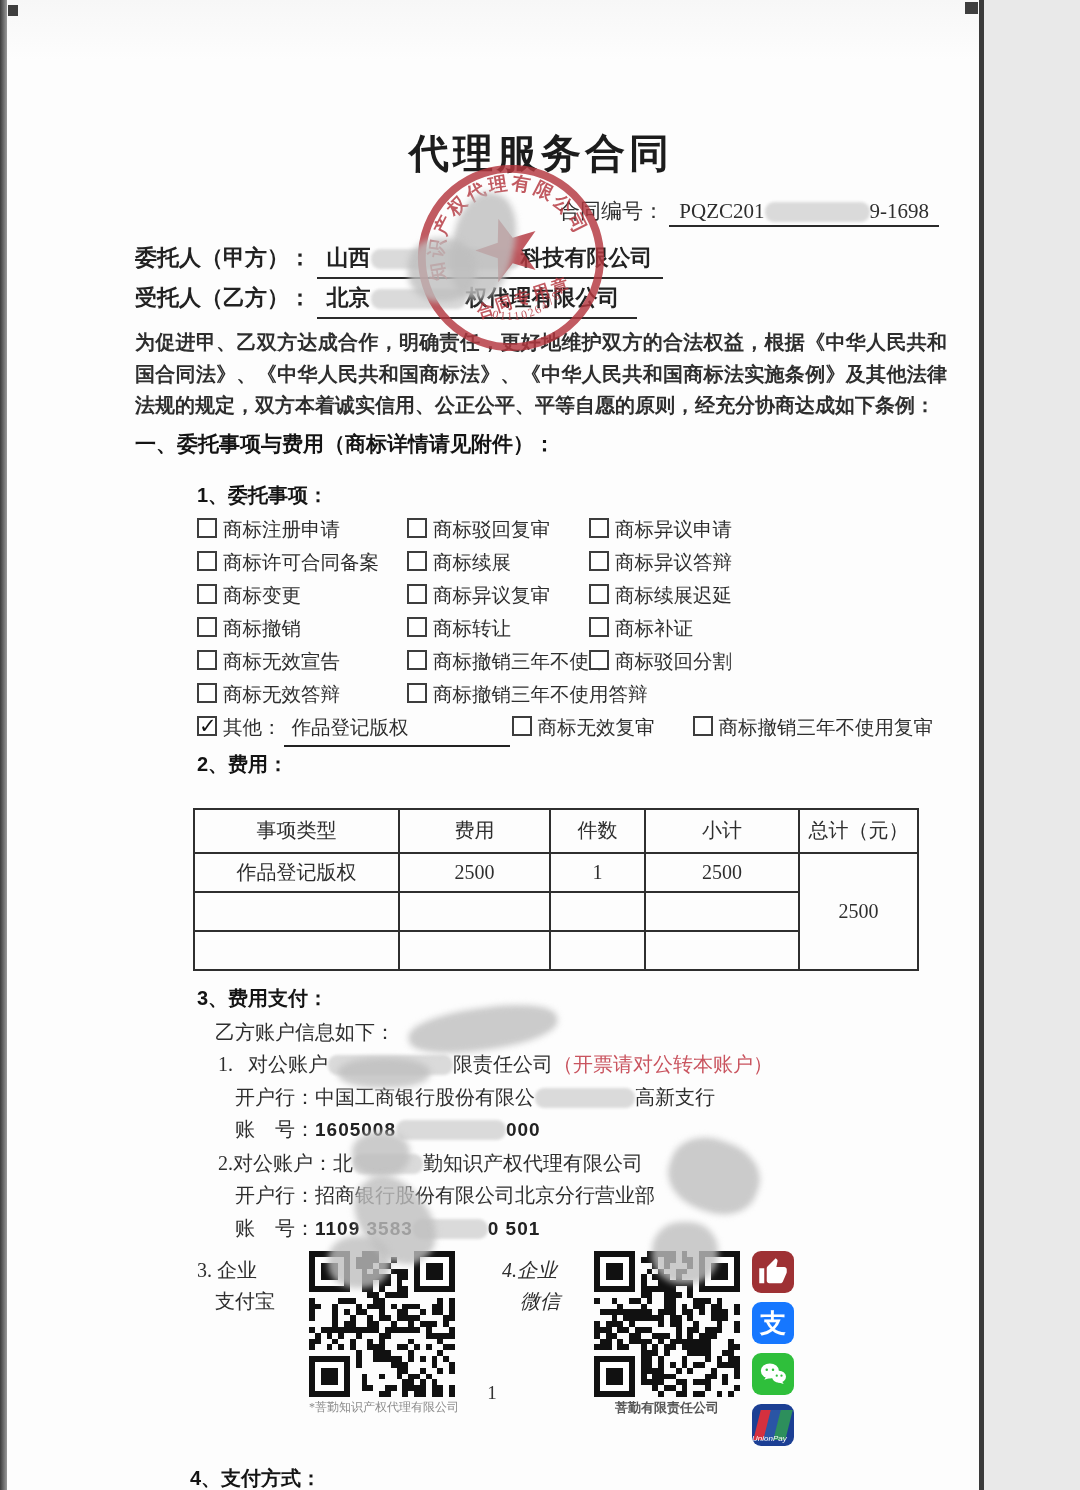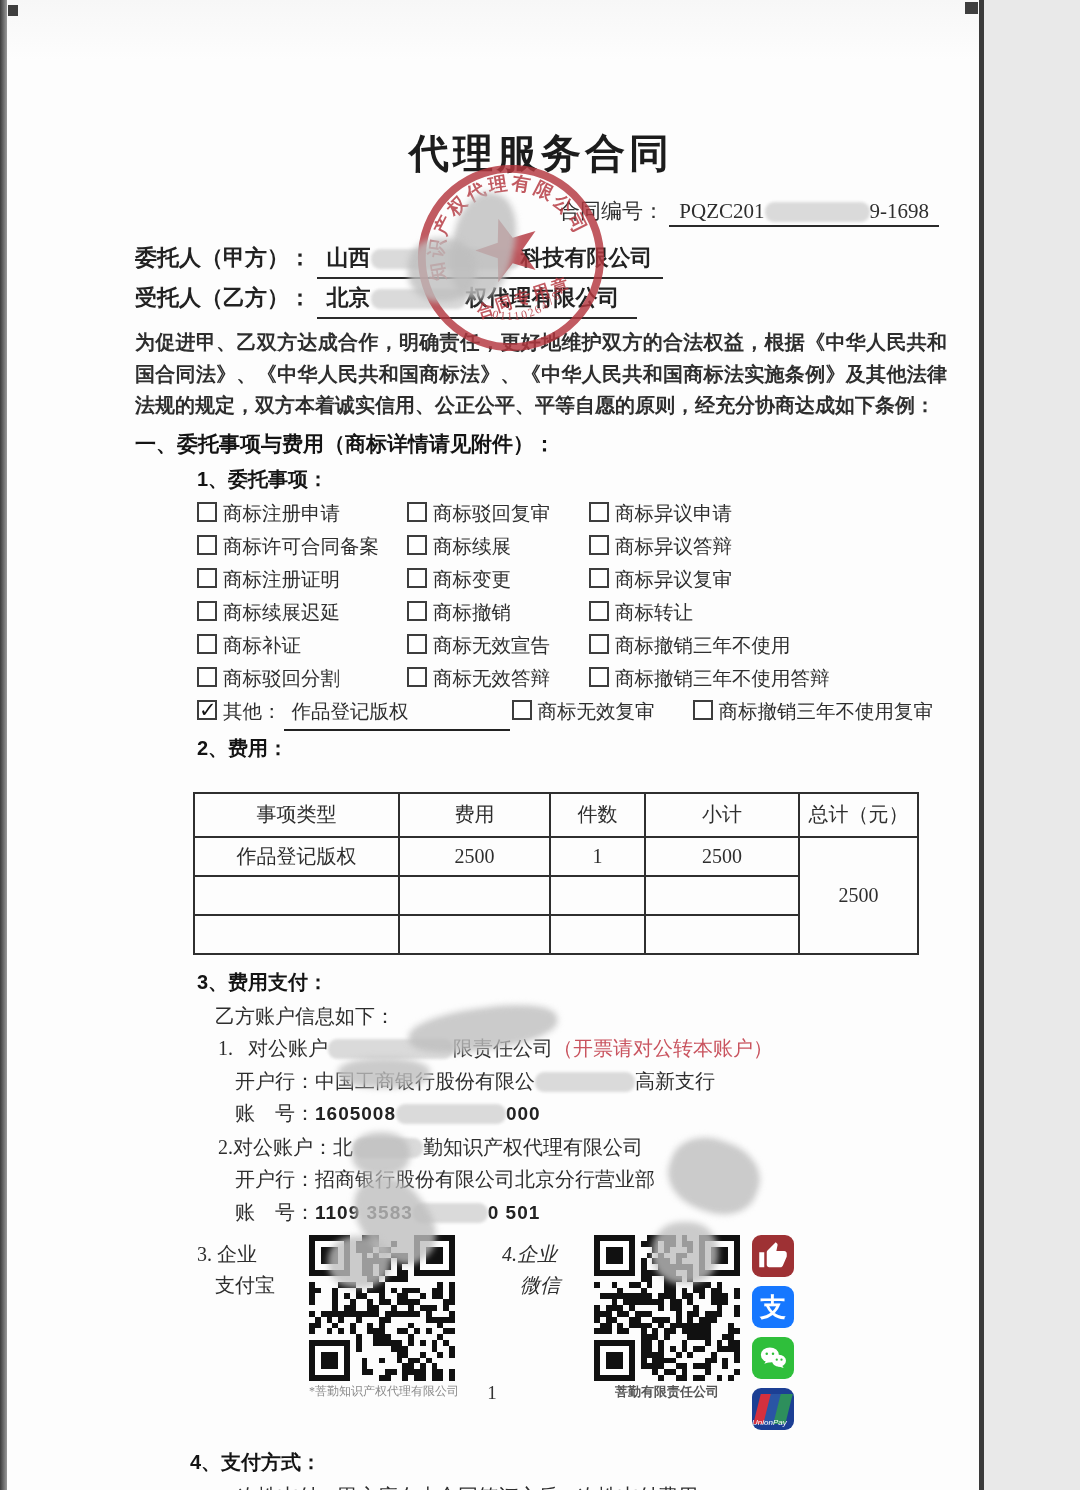--- a/index.html
+++ b/index.html
@@ -13,21 +13,21 @@
 
   .content{position:absolute;left:135px;top:126px;width:812px;}
 
   .title{margin:0 0 16px;text-align:center;font-size:40px;font-weight:bold;letter-spacing:4px;color:#1c1c1c;
          font-family:"Liberation Sans",sans-serif;}
   .contract-line{text-align:right;font-size:21px;margin:0 8px 12px 0;}
   .uline{display:inline-block;border-bottom:2px solid #2a2a2a;padding:0 10px 1px;}
   .party{font-size:22px;font-weight:bold;line-height:37px;color:#222;}
   .party .uline{font-weight:bold;min-width:300px;text-align:left;}
   .preamble{font-size:20px;line-height:31.5px;text-align:justify;margin:8px 0 6px;font-weight:bold;}
-  .h-sec{font-size:21px;font-weight:bold;margin:8px 0 8px;color:#141414;font-family:"Liberation Sans",sans-serif;}
+  .h-sec{font-size:21px;font-weight:bold;margin:8px 0 24px;color:#141414;font-family:"Liberation Sans",sans-serif;}
   .h-sub{font-size:20px;font-weight:bold;margin:4px 0 4px 62px;color:#141414;font-family:"Liberation Sans",sans-serif;}
 
   .matters-grid{margin-left:62px;display:grid;grid-template-columns:210px 182px auto;font-size:19.5px;line-height:33px;}
   .cb{white-space:nowrap;}
   .box{display:inline-block;width:16px;height:16px;border:2px solid #3d3d3d;margin-right:6px;vertical-align:-2px;position:relative;background:#fff;}
   .tick{position:absolute;left:0px;top:-9px;font-size:21px;font-weight:bold;color:#111;font-family:"DejaVu Sans",sans-serif;}
   .other-row{margin-left:62px;display:flex;align-items:baseline;font-size:19.5px;line-height:34px;}
   .fill-underline{display:inline-block;width:218px;border-bottom:2px solid #222;padding-left:8px;margin:0 2px 0 2px;}
   .other-extra2{margin-left:38px;}
 
@@ -105,21 +105,20 @@
     <div class="h-sec">一、委托事项与费用（商标详情请见附件）：</div>
     <div class="h-sub">1、委托事项：</div>
 
     <div class="matters-grid">
       <span class="cb"><span class="box"></span><span>商标注册申请</span></span>
       <span class="cb"><span class="box"></span><span>商标驳回复审</span></span>
       <span class="cb"><span class="box"></span><span>商标异议申请</span></span>
       <span class="cb"><span class="box"></span><span>商标许可合同备案</span></span>
       <span class="cb"><span class="box"></span><span>商标续展</span></span>
       <span class="cb"><span class="box"></span><span>商标异议答辩</span></span>
-      <span class="cb"><span class="box"></span><span>商标注册证明</span></span>
       <span class="cb"><span class="box"></span><span>商标变更</span></span>
       <span class="cb"><span class="box"></span><span>商标异议复审</span></span>
       <span class="cb"><span class="box"></span><span>商标续展迟延</span></span>
       <span class="cb"><span class="box"></span><span>商标撤销</span></span>
       <span class="cb"><span class="box"></span><span>商标转让</span></span>
       <span class="cb"><span class="box"></span><span>商标补证</span></span>
       <span class="cb"><span class="box"></span><span>商标无效宣告</span></span>
       <span class="cb"><span class="box"></span><span>商标撤销三年不使用</span></span>
       <span class="cb"><span class="box"></span><span>商标驳回分割</span></span>
       <span class="cb"><span class="box"></span><span>商标无效答辩</span></span>

